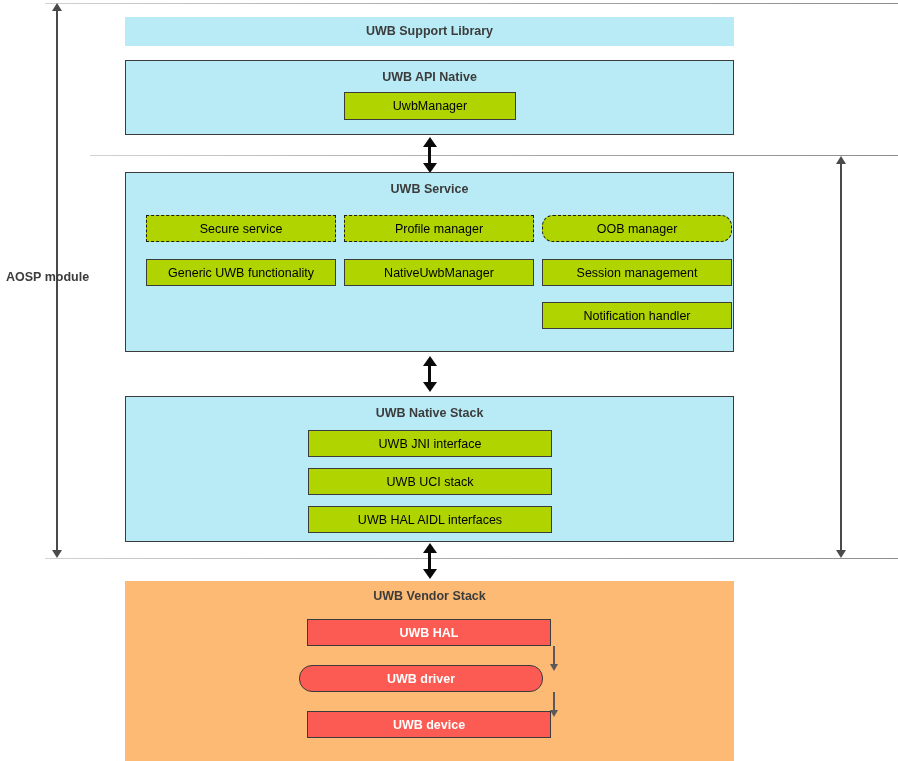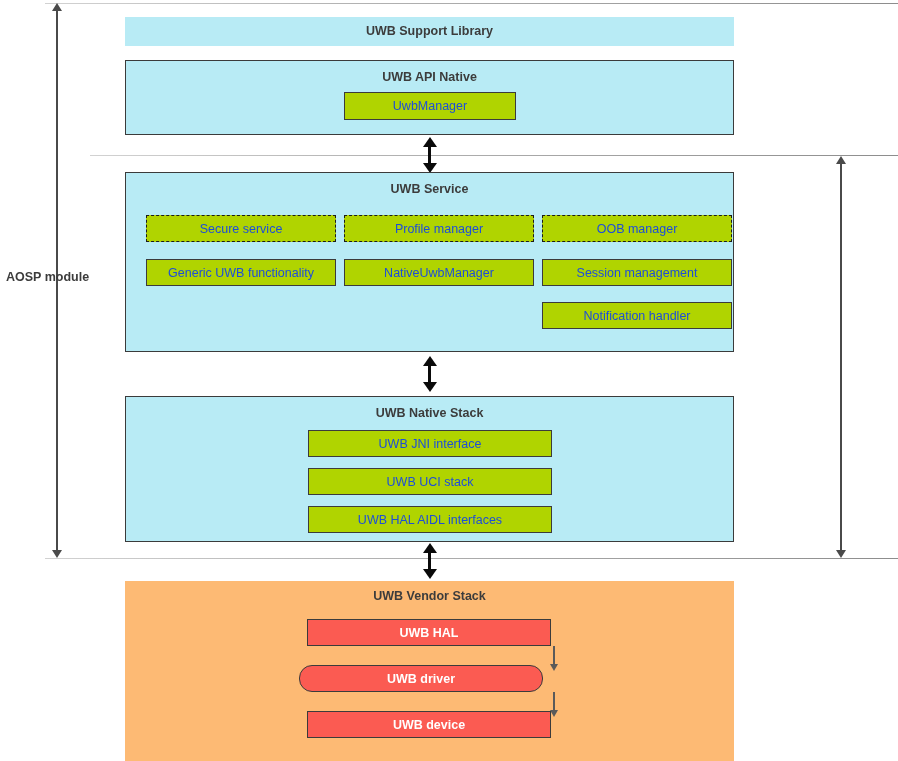--- a/index.html
+++ b/index.html
@@ -89,21 +89,21 @@
   
   .block {
     position: absolute;
     box-sizing: border-box;
     background: #b0d400;
     border: 1.5px solid #3b3b3b;
     display: flex;
     align-items: center;
     justify-content: center;
     font-size: 12.5px;
-    color: #1d4ed8;
+    color: #000000;
     text-align: center;
   }
   .block.dashed { border: 1.5px dashed #1c1c1c; }
   .block.red {
     background: #fb5b52;
     border: 1.5px solid #3b3b3b;
     color: #ffffff;
     font-weight: bold;
   }
 
@@ -185,21 +185,21 @@
   <div class="darrow" style="left:428px; top:145px; height:20px;">
     <span class="up"></span>
     <span class="down"></span>
   </div>
 
   <div class="layer bordered" style="left:125px; top:172px; width:609px; height:180px;">
     <div class="layer-title">UWB Service</div>
 
     <div class="block dashed" style="left:20px; top:42px; width:190px; height:27px;">Secure service</div>
     <div class="block dashed" style="left:218px; top:42px; width:190px; height:27px;">Profile manager</div>
-    <div class="block dashed" style="left:416px; top:42px; width:190px; height:27px;">OOB manager</div>
+    <div class="block dashed" style="left:416px; top:42px; width:190px; height:27px;border-radius:11px;">OOB manager</div>
 
     <div class="block" style="left:20px; top:86px; width:190px; height:27px;">Generic UWB functionality</div>
     <div class="block" style="left:218px; top:86px; width:190px; height:27px;">NativeUwbManager</div>
     <div class="block" style="left:416px; top:86px; width:190px; height:27px;">Session management</div>
 
     <div class="block" style="left:416px; top:129px; width:190px; height:27px;">Notification handler</div>
   </div>
 
   <div class="darrow" style="left:428px; top:364px; height:20px;">
     <span class="up"></span>

